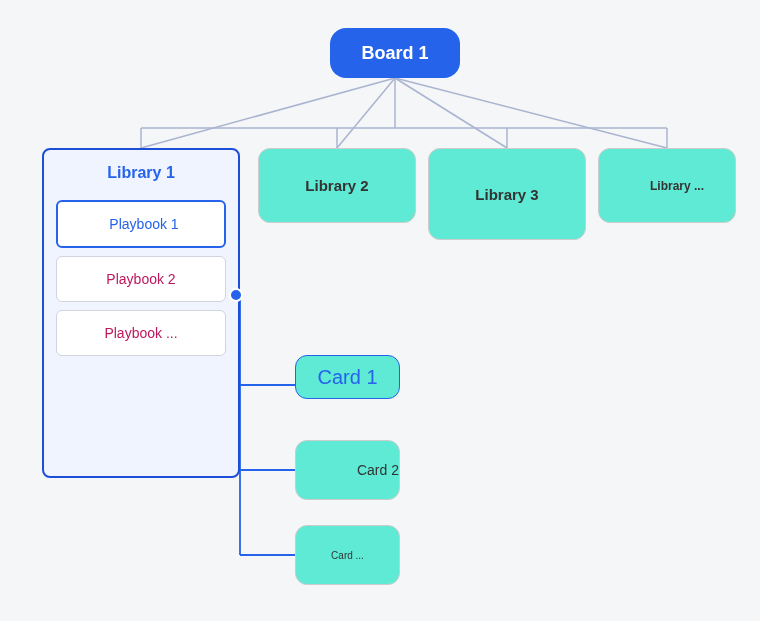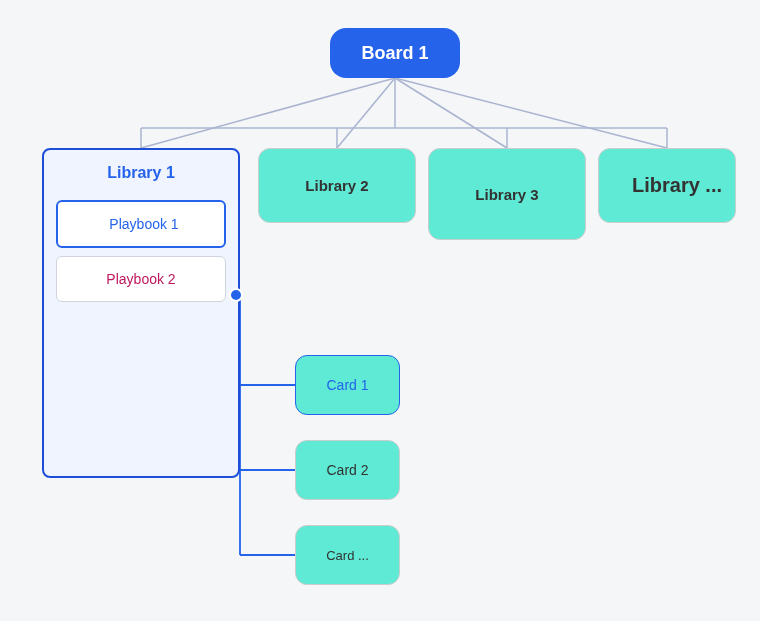--- a/index.html
+++ b/index.html
@@ -119,41 +119,44 @@
   </div>
 
   <div class="library-container" style="left:42px; top:148px; width:198px; height:330px;">
     <div class="library-title">Library 1</div>
     <div class="playbook-item active">
       <span>Playbook 1</span>
     </div>
     <div class="playbook-item">
       <span>Playbook 2</span>
     </div>
+    <div class="playbook-item">
+      <span>Playbook ...</span>
+    </div>
   </div>
 
   <div class="dot" style="left:229px; top:288px;"></div>
 
   <div class="node" style="left:258px; top:148px; width:158px; height:75px; font-size:15px; font-weight:600;">
     <span>Library 2</span>
   </div>
 
   <div class="node" style="left:428px; top:148px; width:158px; height:92px; font-size:15px; font-weight:600;">
     <span>Library 3</span>
   </div>
 
-  <div class="node" style="left:598px; top:148px; width:138px; height:75px; font-size:20px; font-weight:600;padding-left:20px;">
+  <div class="node" style="left:598px; top:148px; width:138px; height:75px; font-size:12px; font-weight:600;padding-left:20px;">
     <span>Library ...</span>
   </div>
 
-  <div class="node" style="left:295px; top:355px; width:105px; height:60px; border-color:#2563eb; color:#2563eb; font-size:14px;">
+  <div class="node" style="left:295px; top:355px; width:105px; height:44px; border-color:#2563eb; color:#2563eb; font-size:20px;">
     <span>Card 1</span>
   </div>
 
-  <div class="node" style="left:295px; top:440px; width:105px; height:60px; font-size:14px;">
+  <div class="node" style="left:295px; top:440px; width:105px; height:60px; font-size:14px;justify-content:flex-end;">
     <span>Card 2</span>
   </div>
 
-  <div class="node" style="left:295px; top:525px; width:105px; height:60px; font-size:13px;">
+  <div class="node" style="left:295px; top:525px; width:105px; height:60px; font-size:10px;">
     <span>Card ...</span>
   </div>
 
 </div>
 
 </body></html>

